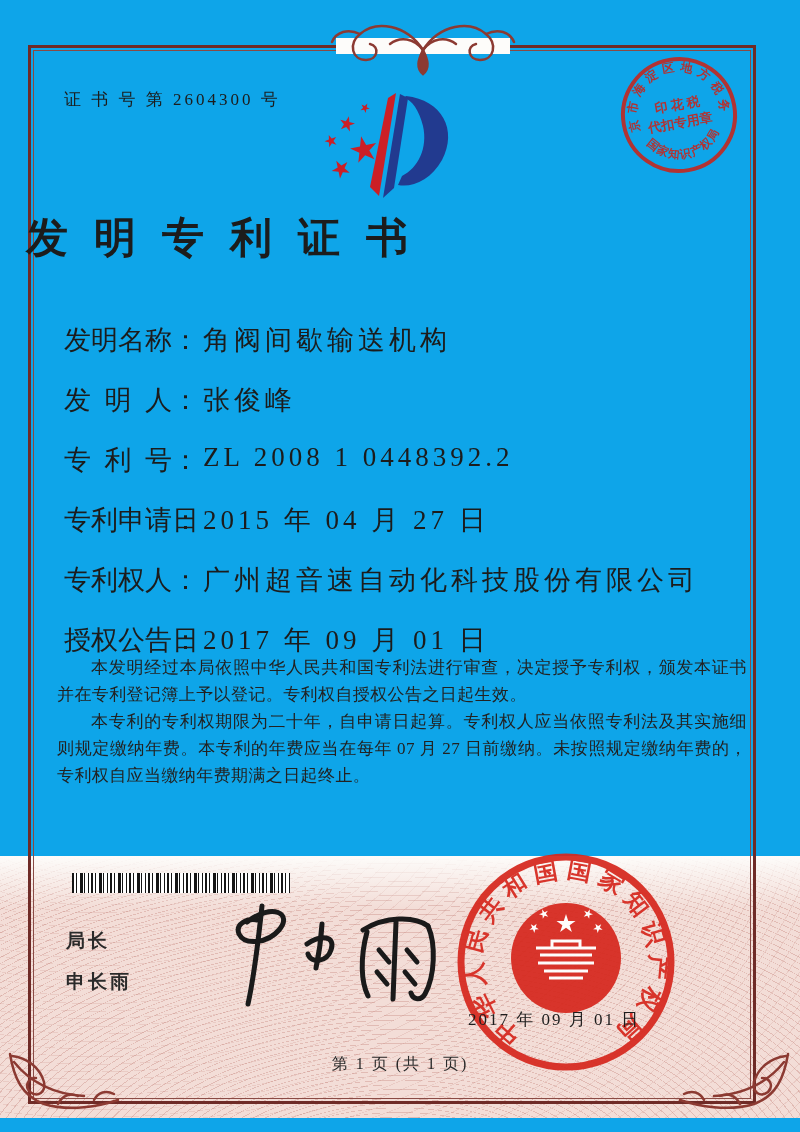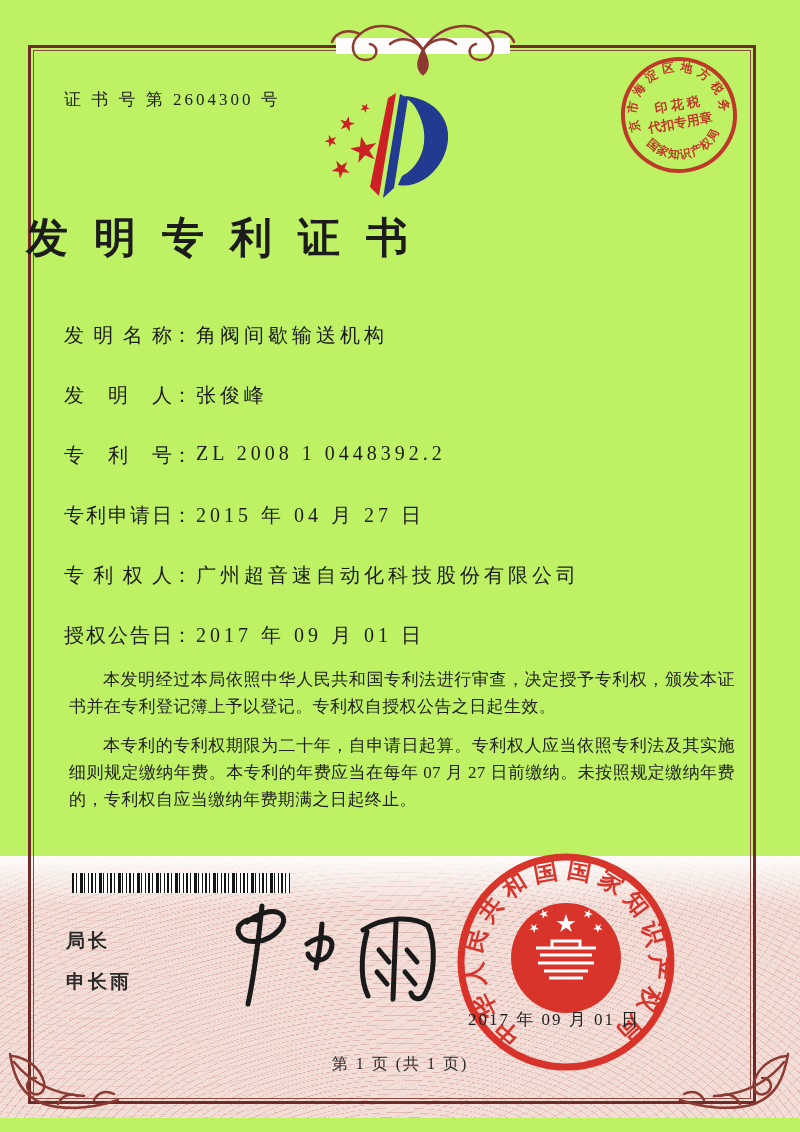--- a/index.html
+++ b/index.html
@@ -1,16 +1,16 @@
 <!DOCTYPE html>
 <html><head>
 <meta charset="utf-8">
 <style>
   html,body{margin:0;padding:0;background:#e8e8e8;}
-  .page{position:relative;width:800px;height:1132px;background:#bef264;overflow:hidden;
+  .page{position:relative;width:800px;height:1132px;background:#0ea5e9;overflow:hidden;
         font-family:"Liberation Serif","DejaVu Serif",serif;color:#1c1c1c;margin:0 auto;}
   
   .pink-zone{position:absolute;left:0;top:856px;width:800px;height:262px;z-index:1;
     background-color:#f3ddd7;
     background-image:
       repeating-radial-gradient(ellipse 1300px 750px at 50% 135%, rgba(184,108,99,.30) 0 1px, rgba(0,0,0,0) 1px 8px),
       repeating-radial-gradient(ellipse 900px 620px at 12% -45%, rgba(184,108,99,.16) 0 1px, rgba(0,0,0,0) 1px 11px);}
   .pink-zone::before{content:"";position:absolute;inset:0;
     background:linear-gradient(180deg,#fdfcfa 0,rgba(253,252,250,0) 52px);}
   
@@ -20,28 +20,28 @@
   
   .cert-no{position:absolute;left:64px;top:88px;font-size:17px;letter-spacing:3px;z-index:4;}
   .ornament-top{position:absolute;left:328px;top:10px;z-index:5;}
   .ornament-bl{position:absolute;left:4px;top:1048px;z-index:6;}
   .ornament-br{position:absolute;left:676px;top:1048px;z-index:6;transform:scaleX(-1);}
   .logo{position:absolute;left:320px;top:84px;z-index:4;}
   .tax-stamp{position:absolute;left:616px;top:52px;z-index:4;opacity:.92;transform:rotate(-10deg);}
   .title{position:absolute;left:0;top:210px;width:100%;text-align:left;font-size:42px;
     font-weight:700;letter-spacing:26px;text-indent:26px;z-index:4;}
   
-  .fields{position:absolute;left:64px;top:322px;z-index:4;font-size:20px;}
+  .fields{position:absolute;left:64px;top:322px;z-index:4;font-size:27px;}
   .field-row{height:26px;margin-bottom:34px;white-space:nowrap;}
   .field-label{display:inline-block;width:108px;text-align:justify;text-align-last:justify;vertical-align:top;}
   .field-colon{display:inline-block;vertical-align:top;}
   .field-value{display:inline-block;margin-left:4px;letter-spacing:4px;vertical-align:top;}
   
   .body-text{position:absolute;left:57px;top:654px;width:690px;z-index:4;}
-  .body-text p{margin:12px;font-size:17px;line-height:27px;text-align:justify;text-indent:2em;letter-spacing:.4px;color:#222;}
+  .body-text p{margin:0;font-size:17px;line-height:27px;text-align:justify;text-indent:2em;letter-spacing:.4px;color:#222;}
   
   .barcode{position:absolute;left:72px;top:873px;width:218px;height:20px;z-index:4;
     background:repeating-linear-gradient(90deg,#141414 0 2px,#fff 2px 4px,#141414 4px 5px,#fff 5px 8px,#141414 8px 11px,#fff 11px 12px,#141414 12px 13px,#fff 13px 16px,#141414 16px 17px,#fff 17px 19px);}
   
   .signer{position:absolute;left:66px;top:928px;z-index:4;
     font-family:"Liberation Sans","DejaVu Sans",sans-serif;font-weight:600;font-size:19px;letter-spacing:3px;color:#2a2a2a;}
   .signer .name{margin-top:15px;}
   .signature{position:absolute;left:195px;top:898px;z-index:5;}
   
   .seal{position:absolute;left:452px;top:848px;z-index:5;opacity:.93;}

